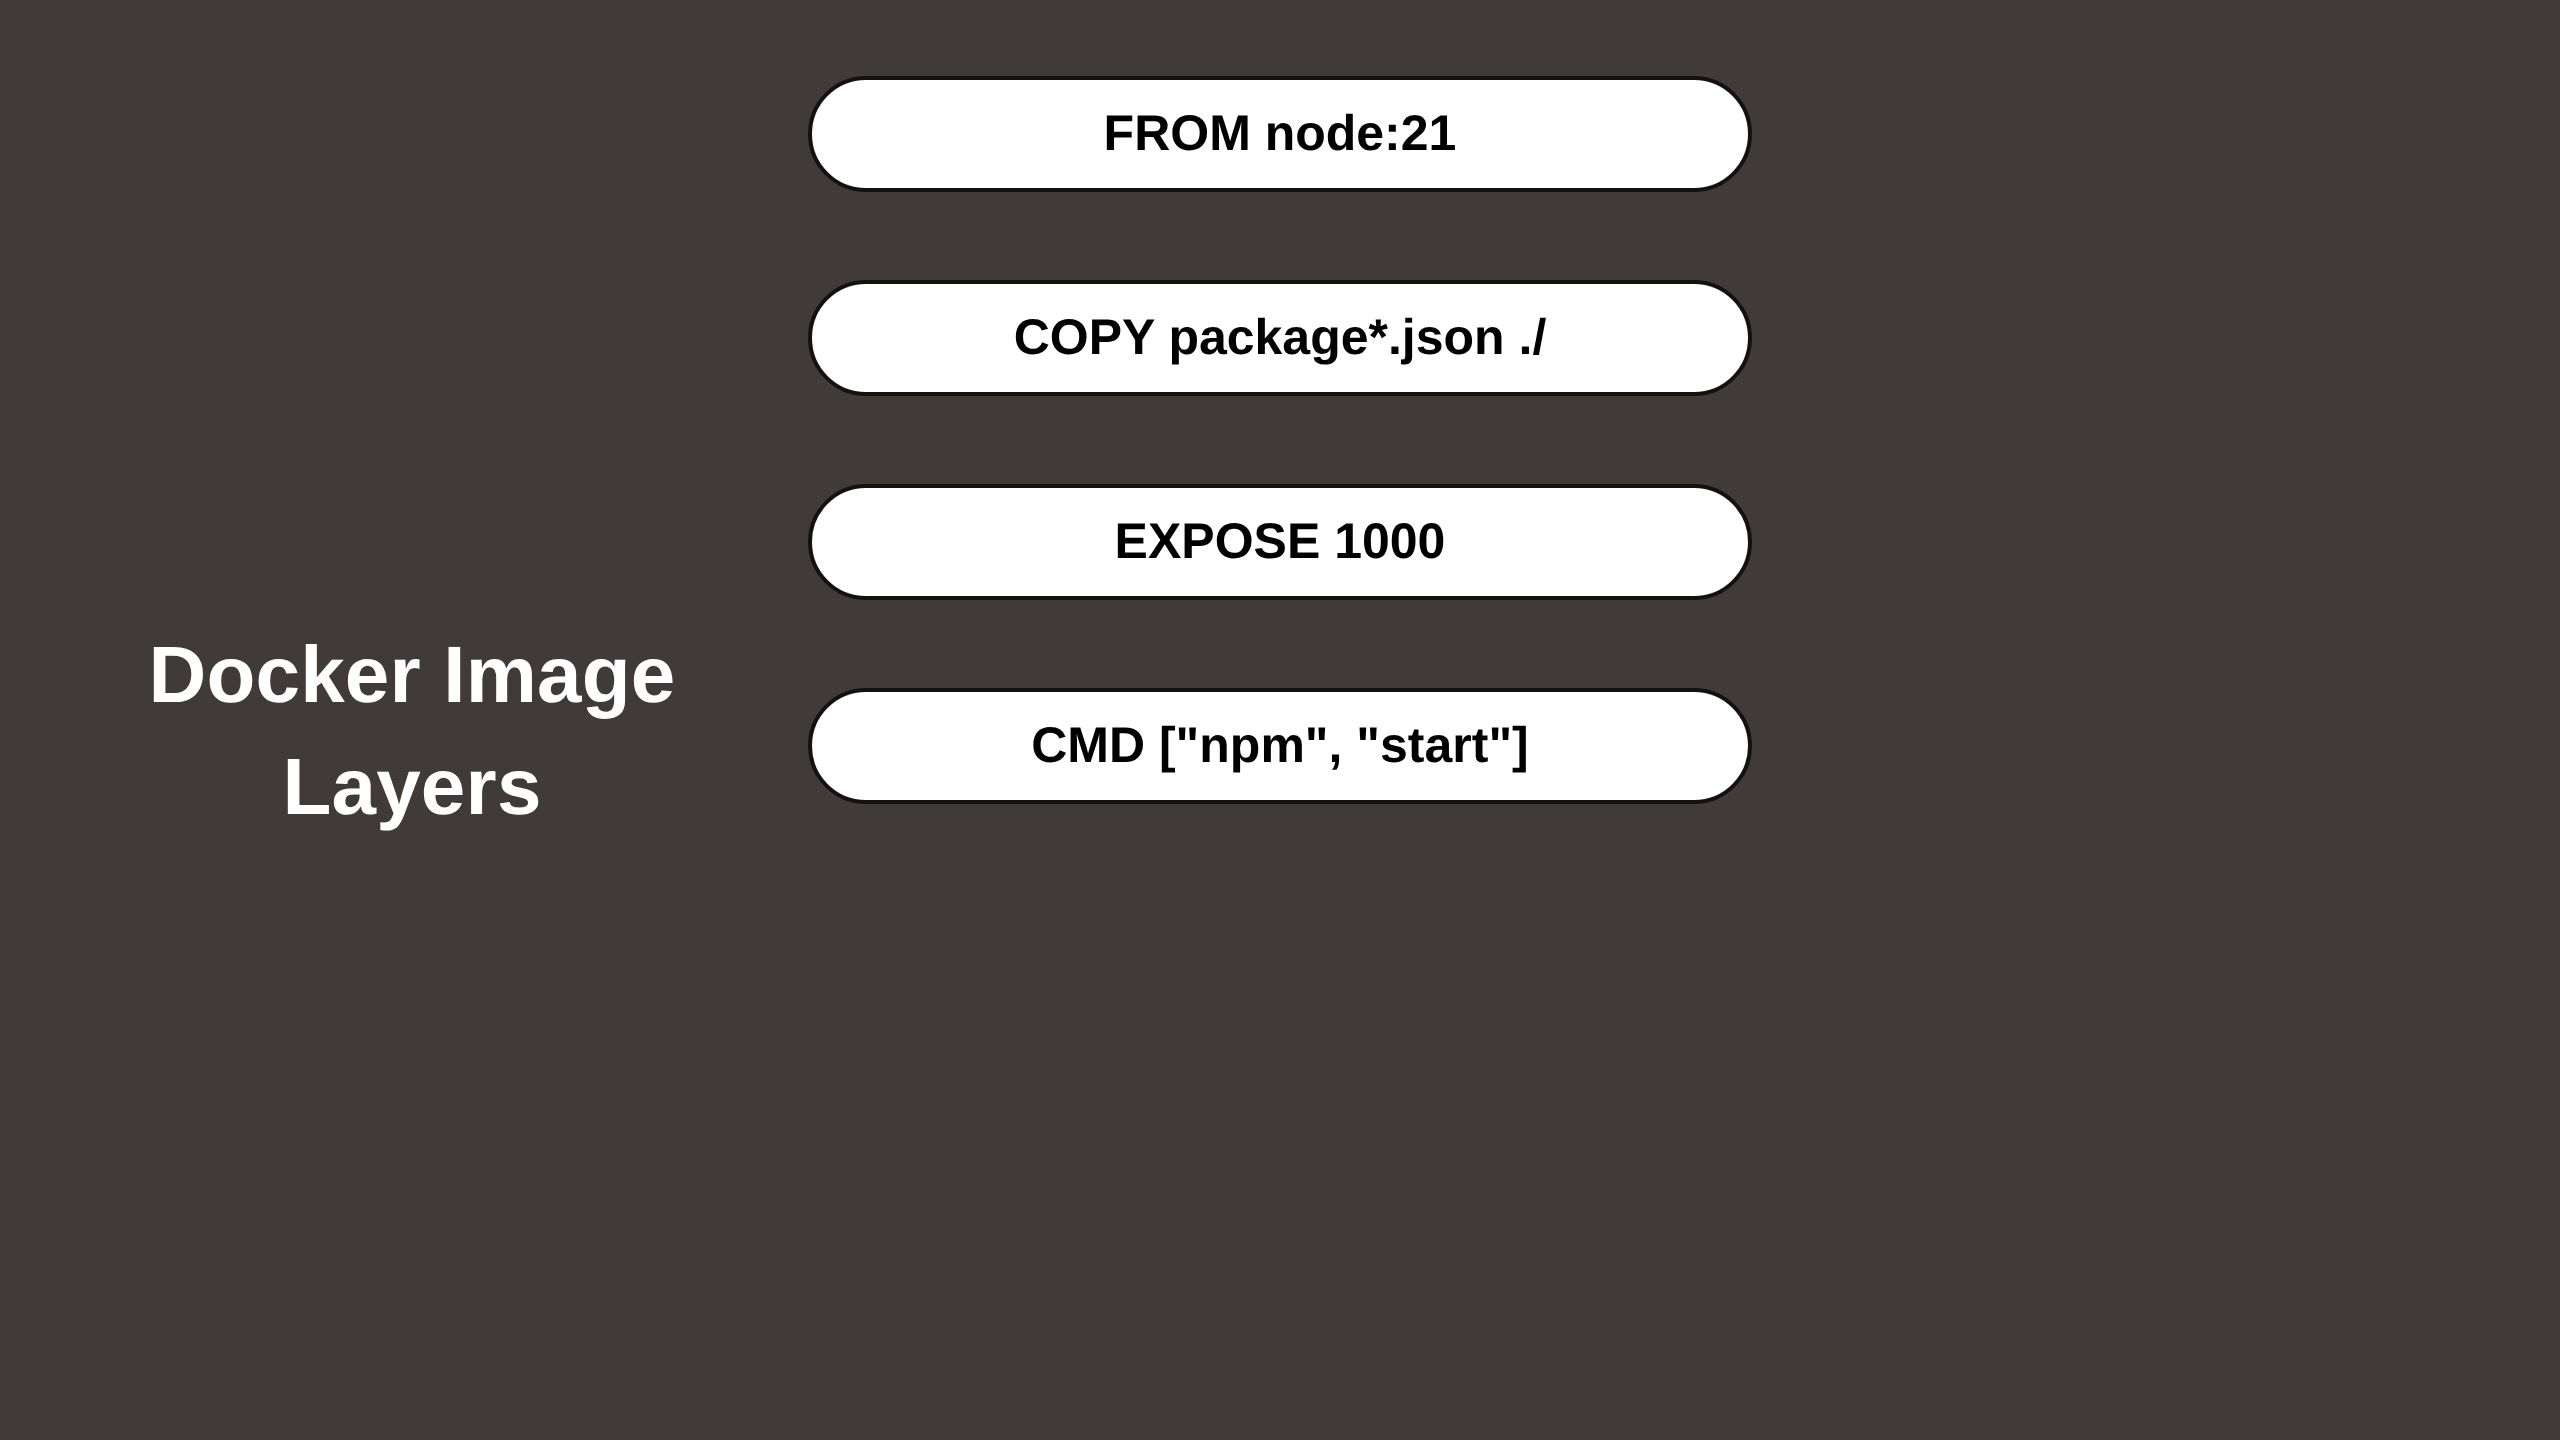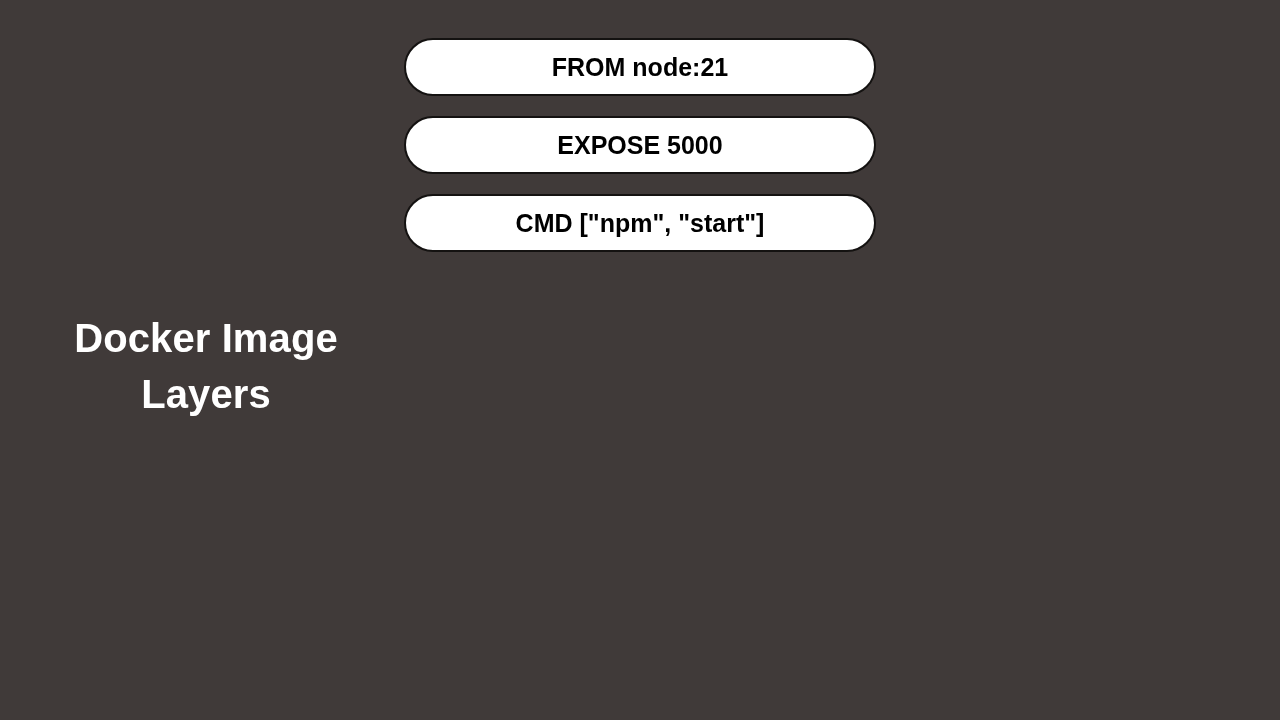--- a/index.html
+++ b/index.html
@@ -53,21 +53,21 @@
     flex: 1 1 auto;
     position: relative;
     padding-top: 38px;
     box-sizing: border-box;
   }
 
   .layer-stack {
     display: flex;
     flex-direction: column;
     align-items: flex-start;
-    gap: 20px;
+    gap: 44px;
   }
 
   .layer-pill {
     width: 472px;
     height: 58px;
     box-sizing: border-box;
     background: #ffffff;
     border: 2px solid #141211;
     border-radius: 40px;
     display: flex;
@@ -96,25 +96,28 @@
   </div>
 
   <div class="layers-col">
     <div class="layer-stack">
 
       <div class="layer-pill">
         <span class="layer-label">FROM node:21</span>
       </div>
 
 
+      <div class="layer-pill">
+        <span class="layer-label">COPY package*.json ./</span>
+      </div>
 
 
 
       <div class="layer-pill">
-        <span class="layer-label">EXPOSE 5000</span>
+        <span class="layer-label">EXPOSE 1000</span>
       </div>
 
       <div class="layer-pill">
         <span class="layer-label">CMD ["npm", "start"]</span>
       </div>
 
     </div>
   </div>
 
 </div>

